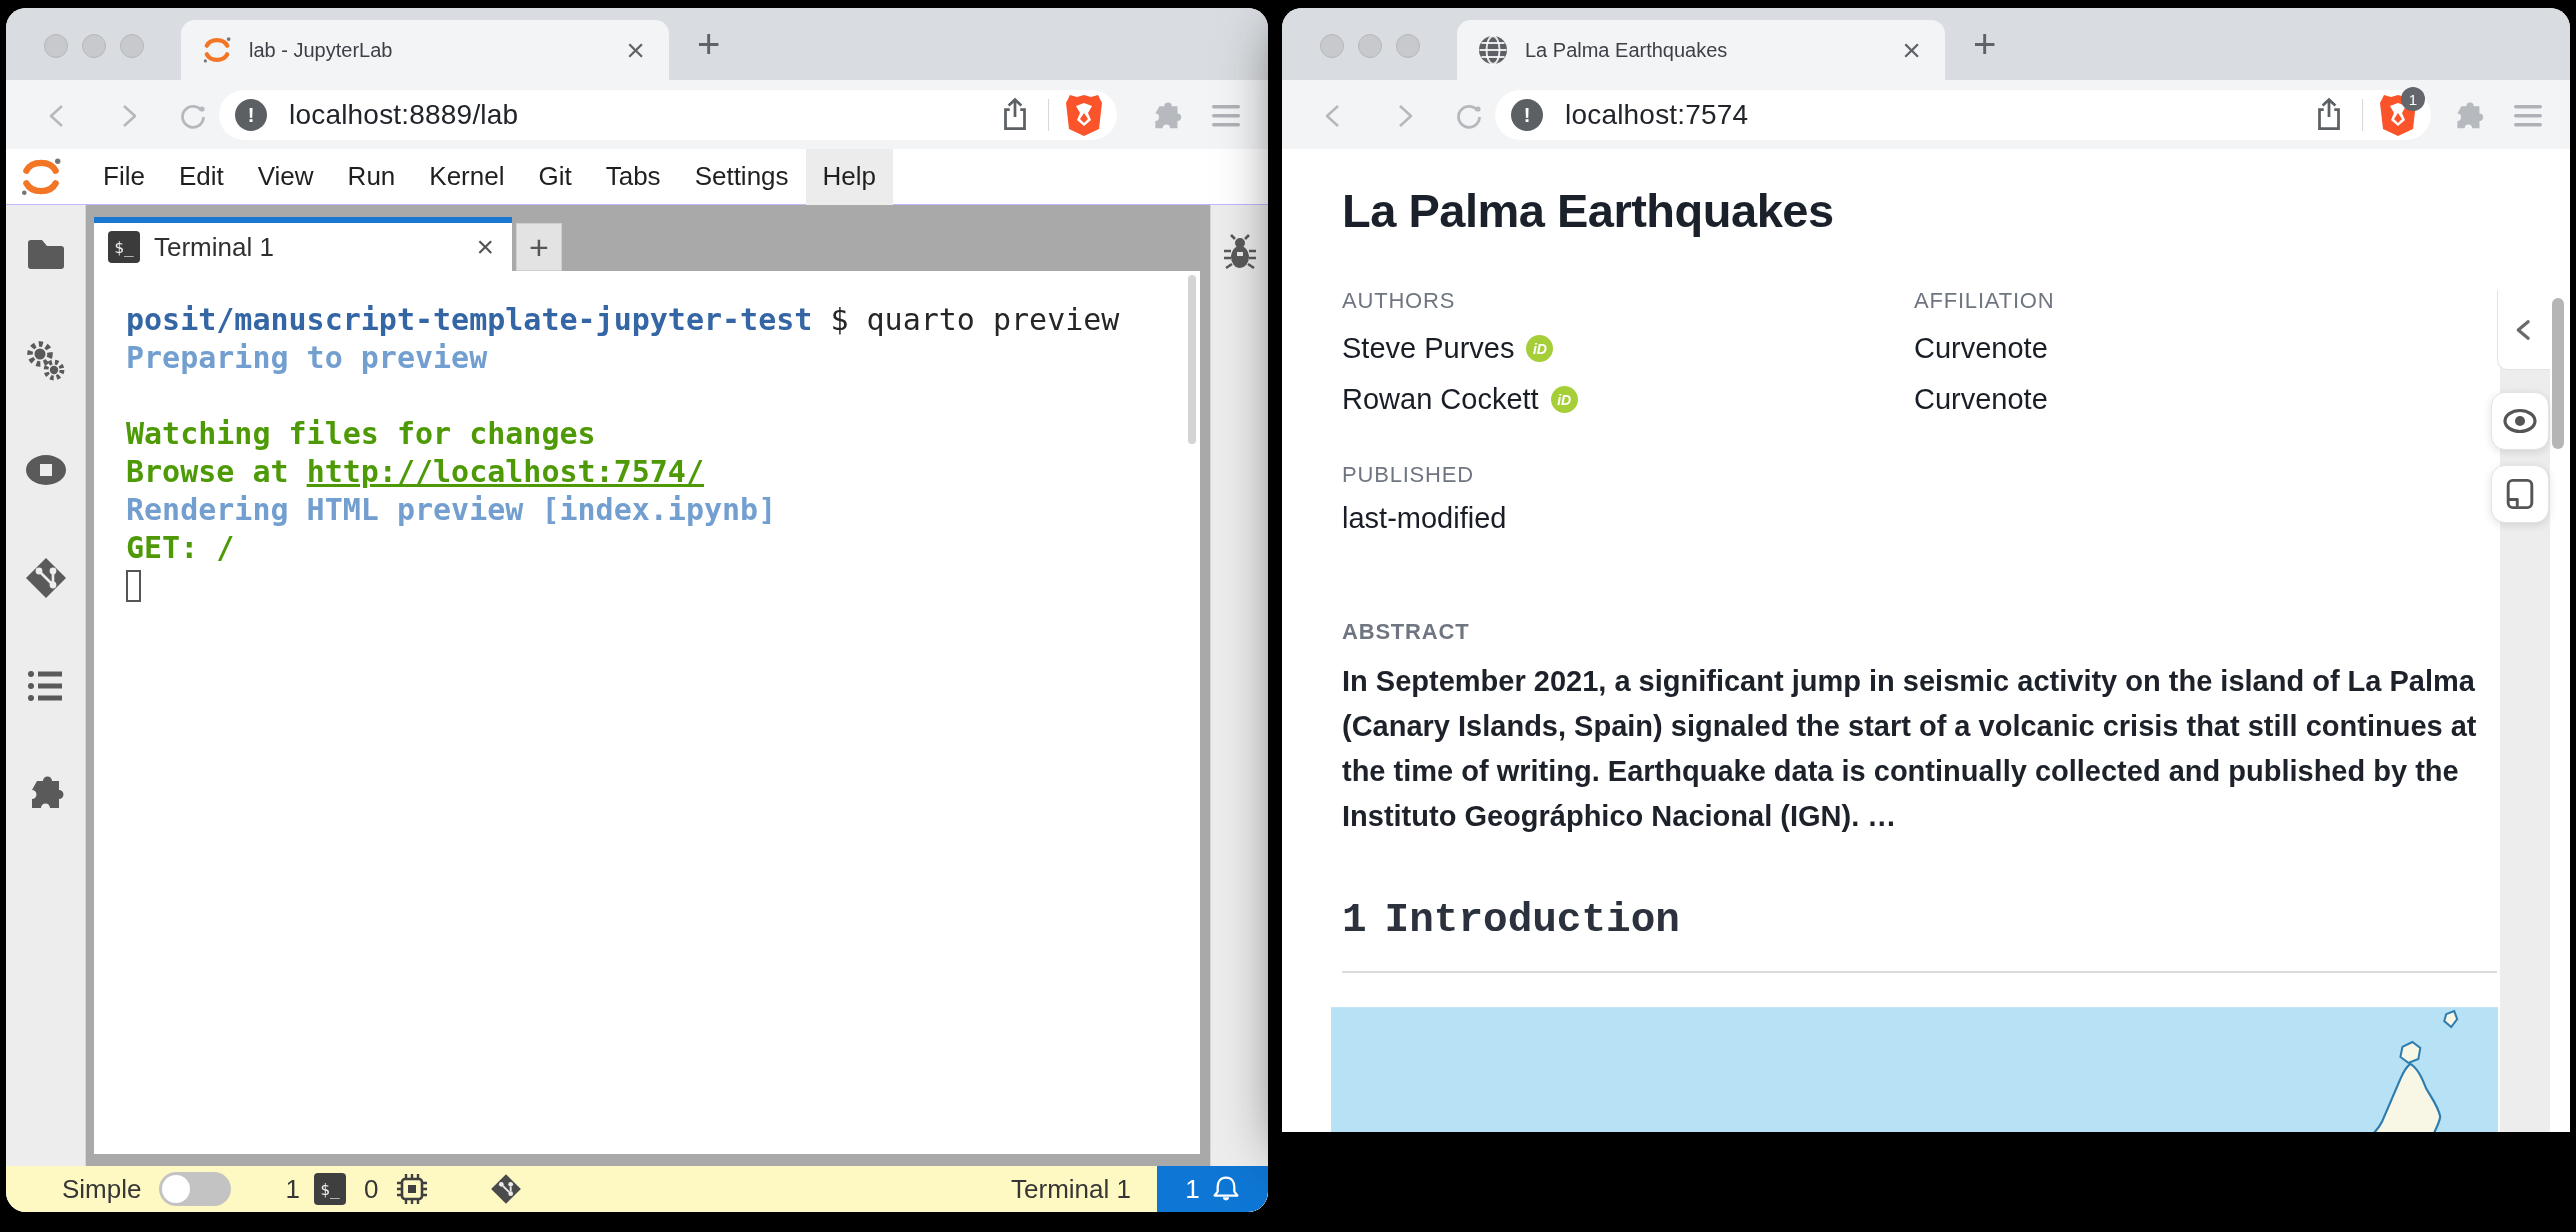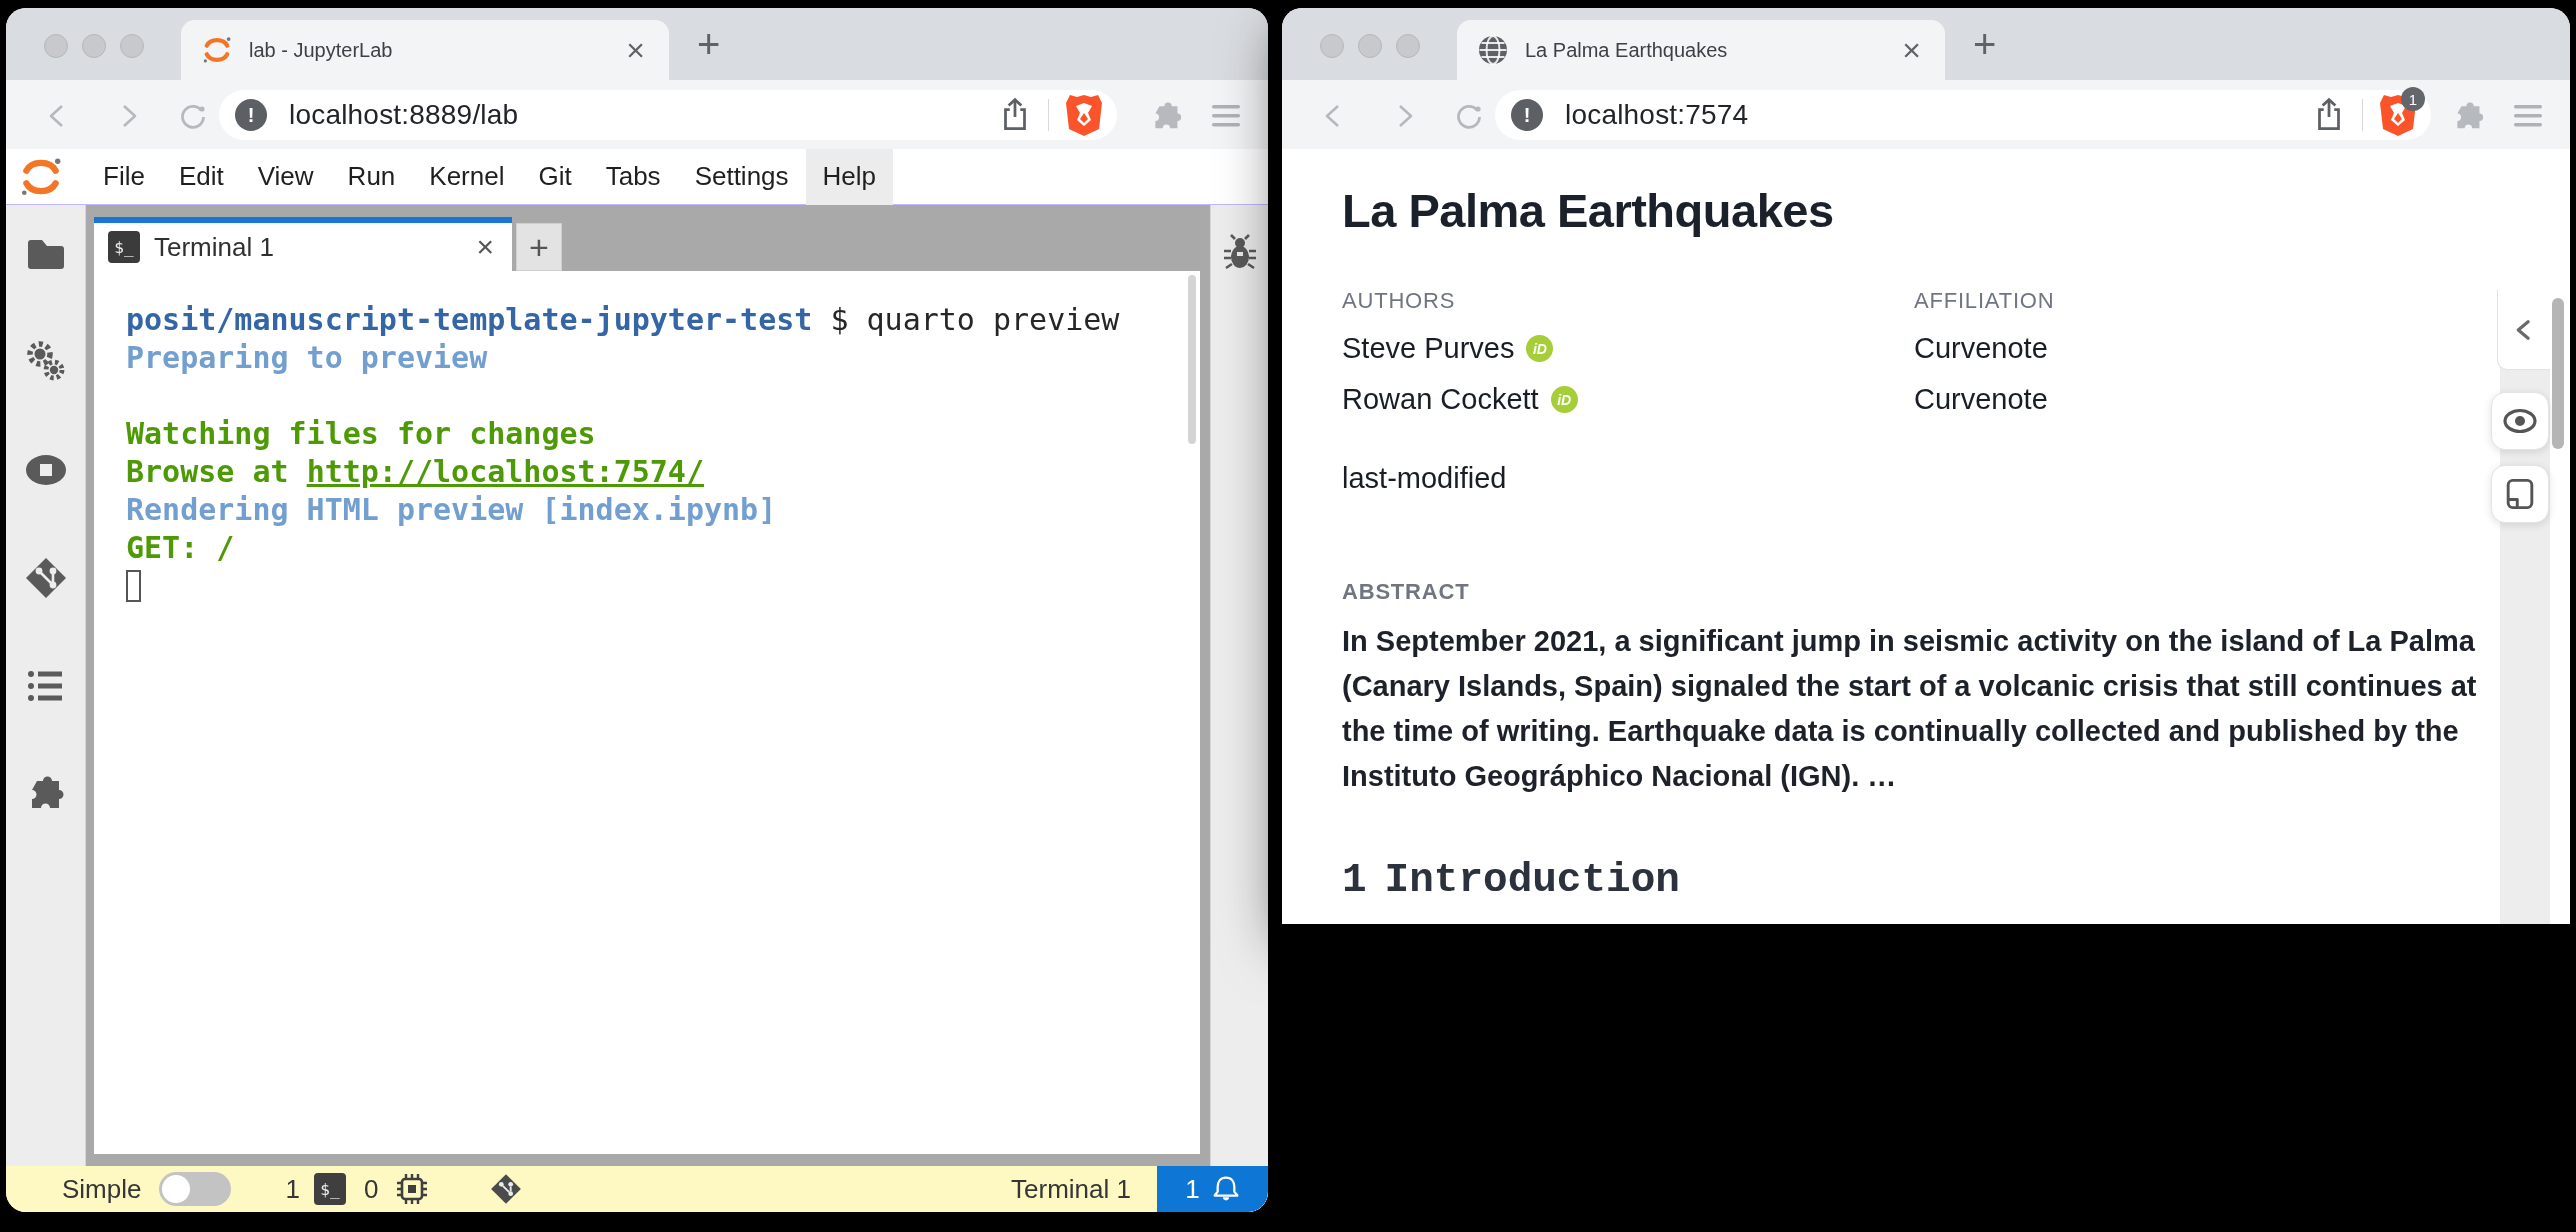--- a/index.html
+++ b/index.html
@@ -1,21 +1,21 @@
 <!DOCTYPE html>
 <html><head>
 <meta charset="utf-8">
 <style>
   * { margin:0; padding:0; box-sizing:border-box; }
   html,body { width:2576px; height:1232px; background:#000; overflow:hidden;
               font-family:"Liberation Sans", sans-serif; }
   .window { position:absolute; background:#fff; overflow:hidden;
             box-shadow:0 18px 60px rgba(0,0,0,.6); }
   #win-left  { left:6px;  top:8px; width:1262px; height:1204px; border-radius:20px; }
-  #win-right { left:1282px; top:8px; width:1288px; height:916px; border-radius:20px 20px 0 0; }
+  #win-right { left:1282px; top:8px; width:1288px; height:1124px; border-radius:20px 20px 0 0; }
 
   
   .tabstrip { position:absolute; top:0; left:0; right:0; height:72px; background:#d9dce0; }
   .traffic { position:absolute; top:26px; left:38px; display:flex; gap:14px; }
   .tdot { width:24px; height:24px; border-radius:50%; background:#c7c9cc; border:1px solid #b5b7ba; }
   .btab { position:absolute; left:175px; top:12px; width:488px; height:60px; background:#f3f4f6;
           border-radius:14px 14px 0 0; display:flex; align-items:center; padding:0 20px; }
   .btab .favicon { width:32px; height:32px; flex:0 0 auto; }
   .btab .title { margin-left:16px; font-size:20px; color:#3d4147; flex:1;
                  white-space:nowrap; overflow:hidden; }
@@ -392,20 +392,21 @@
         <div class="mval">Curvenote</div>
 
         <div class="mval">
           <span>Rowan Cockett</span>
           <span class="orcid">iD</span>
         </div>
         <div class="mval">Curvenote</div>
       </div>
 
       <div class="pub-block">
+        <div class="mlabel">PUBLISHED</div>
         <div class="pub-val">last-modified</div>
       </div>
 
       <div class="abs-block">
         <div class="mlabel">ABSTRACT</div>
         <div class="abs-text">In September 2021, a significant jump in seismic activity on the island of La Palma (Canary Islands, Spain) signaled the start of a volcanic crisis that still continues at the time of writing. Earthquake data is continually collected and published by the Instituto Geográphico Nacional (IGN). …</div>
       </div>
 
       <h2 class="h2">
         <span class="num">1</span><span>Introduction</span>

